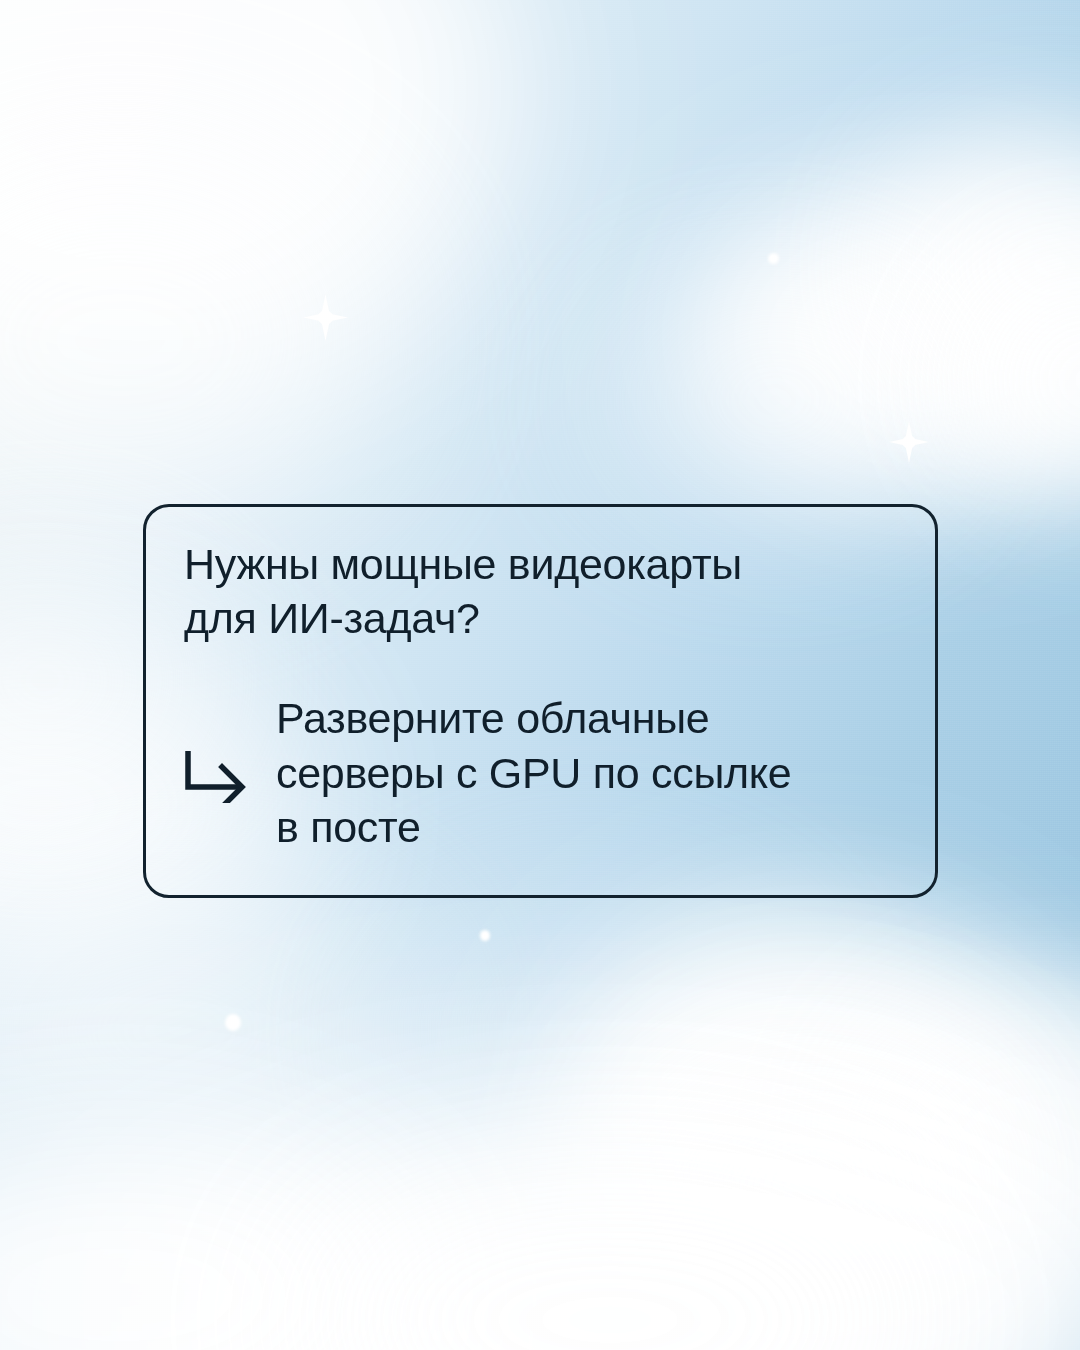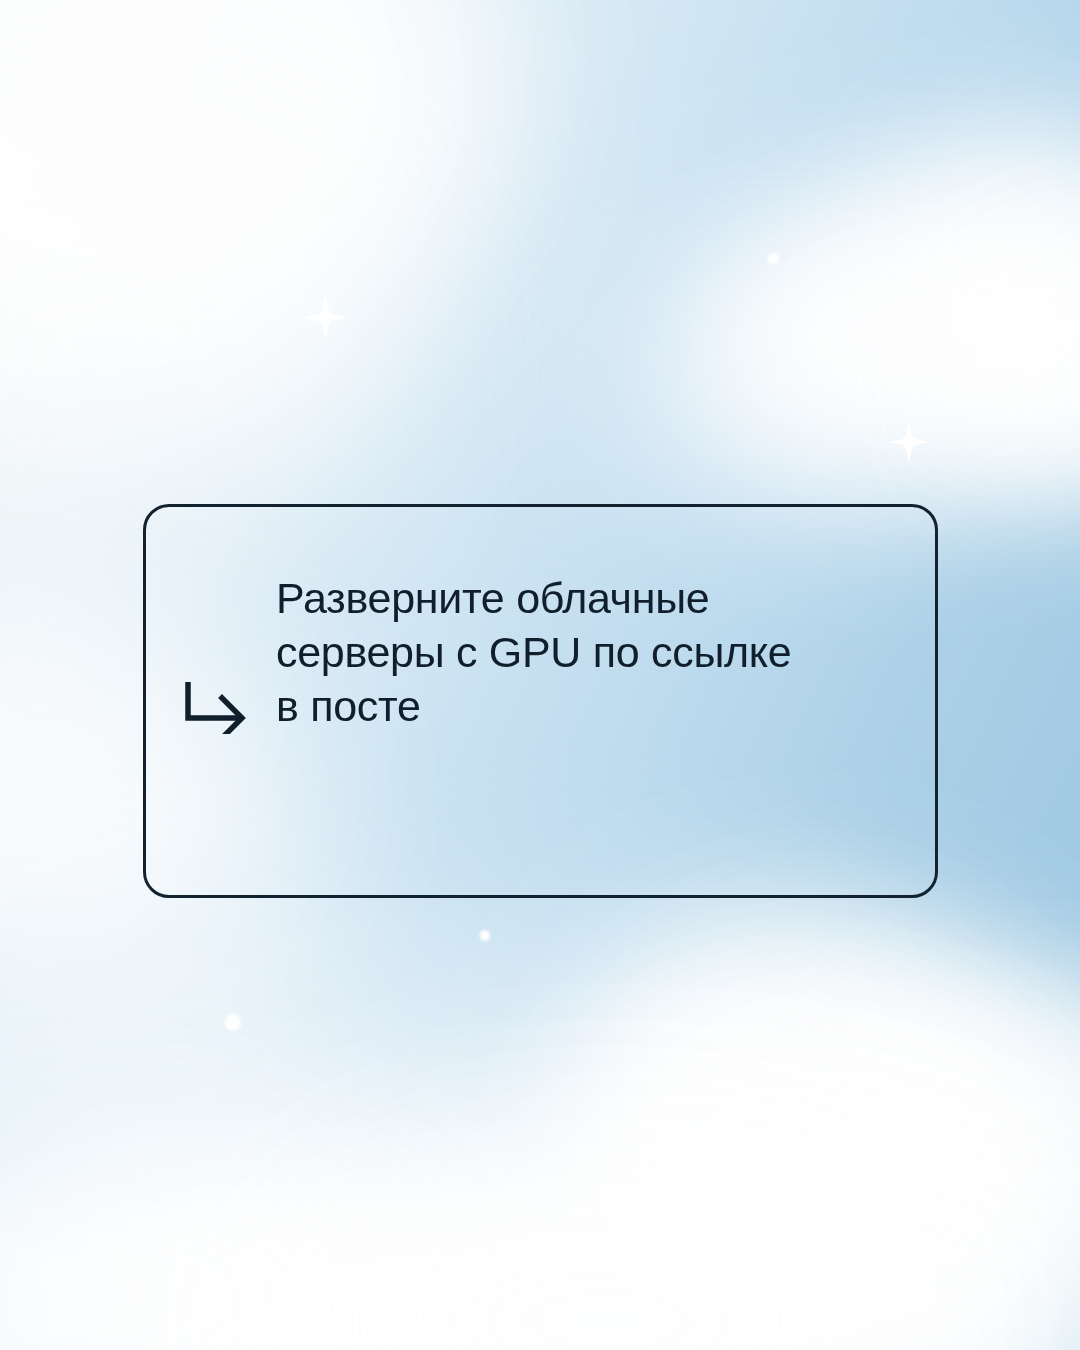--- a/index.html
+++ b/index.html
@@ -120,22 +120,22 @@
     font-size: 43px;
     line-height: 1.26;
     letter-spacing: -0.3px;
     font-weight: 400;
     margin: 0;
     white-space: pre-line;
   }
 
   .answer-row {
     display: flex;
-    align-items: flex-end;
-    margin-top: 34px;
+    align-items: center;
+    margin-top: 46px;
     gap: 22px;
   }
 
   .arrow-icon {
     flex: 0 0 auto;
     width: 70px;
     height: 52px;
     margin-top: 8px;
   }
 
@@ -178,20 +178,22 @@
 
   <div class="dot" style="left:768px; top:253px; width:11px; height:11px;"></div>
   <div class="dot" style="left:480px; top:930px; width:10px; height:11px;"></div>
   <div class="dot" style="left:225px; top:1014px; width:16px; height:17px;"></div>
 
   <div class="grain"></div>
 
   <div class="card">
     <div class="card-body">
 
+      <p class="headline">Нужны мощные видеокарты
+для ИИ-задач?</p>
 
       <div class="answer-row">
 
         <svg class="arrow-icon" viewBox="0 0 70 52" fill="none" xmlns="http://www.w3.org/2000/svg">
           <path d="M4 2 V36 H56" stroke="#101f2b" stroke-width="5.5" stroke-linecap="square" stroke-linejoin="miter"></path>
           <path d="M38 16 L58 36 L38 56" stroke="#101f2b" stroke-width="5.5" stroke-linecap="square" stroke-linejoin="miter"></path>
         </svg>
 
         <p class="answer-text">Разверните облачные
 серверы с GPU по ссылке

